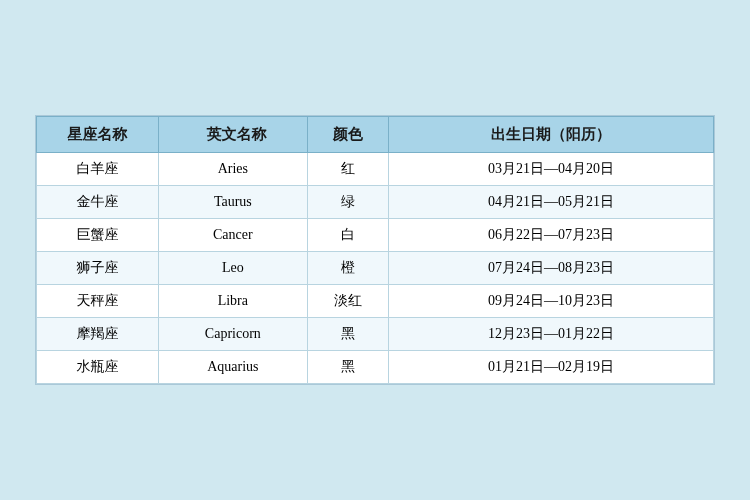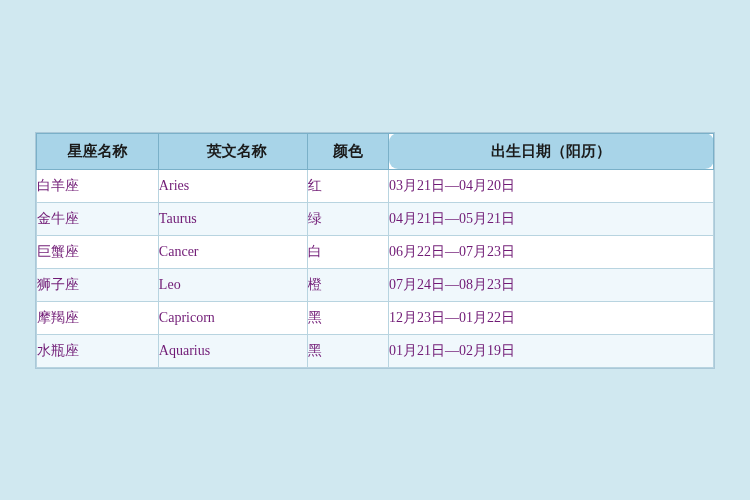--- a/index.html
+++ b/index.html
@@ -45,29 +45,30 @@
     tbody tr {
       background-color: #ffffff;
     }
 
     tbody tr:nth-child(even) {
       background-color: #f0f8fc;
     }
 
     tbody td {
       border: 1px solid #b8d4e0;
-      padding: 7px 0;
+      padding: 7px 8px;
+      text-align: center;
       font-size: 14px;
-      color: #701a75;
+      color: #000000;
     }
 
     .col-name { width: 18%; }
     .col-en   { width: 22%; padding-left: 20px; }
     .col-color{ width: 12%; }
-    .col-date { width: 48%; border-radius: 9px; }
+    .col-date { width: 48%; }
   </style>
 </head>
 <body>
 
 <div class="table-container">
   <table>
     <thead>
       <tr>
         <th class="col-name">星座名称</th>
         <th class="col-en">英文名称</th>
@@ -94,20 +95,26 @@
           <td>白</td>
           <td>06月22日—07月23日</td>
         </tr>
         <tr>
           <td>狮子座</td>
           <td>Leo</td>
           <td>橙</td>
           <td>07月24日—08月23日</td>
         </tr>
         <tr>
+          <td>天秤座</td>
+          <td>Libra</td>
+          <td>淡红</td>
+          <td>09月24日—10月23日</td>
+        </tr>
+        <tr>
           <td>摩羯座</td>
           <td>Capricorn</td>
           <td>黑</td>
           <td>12月23日—01月22日</td>
         </tr>
         <tr>
           <td>水瓶座</td>
           <td>Aquarius</td>
           <td>黑</td>
           <td>01月21日—02月19日</td>

